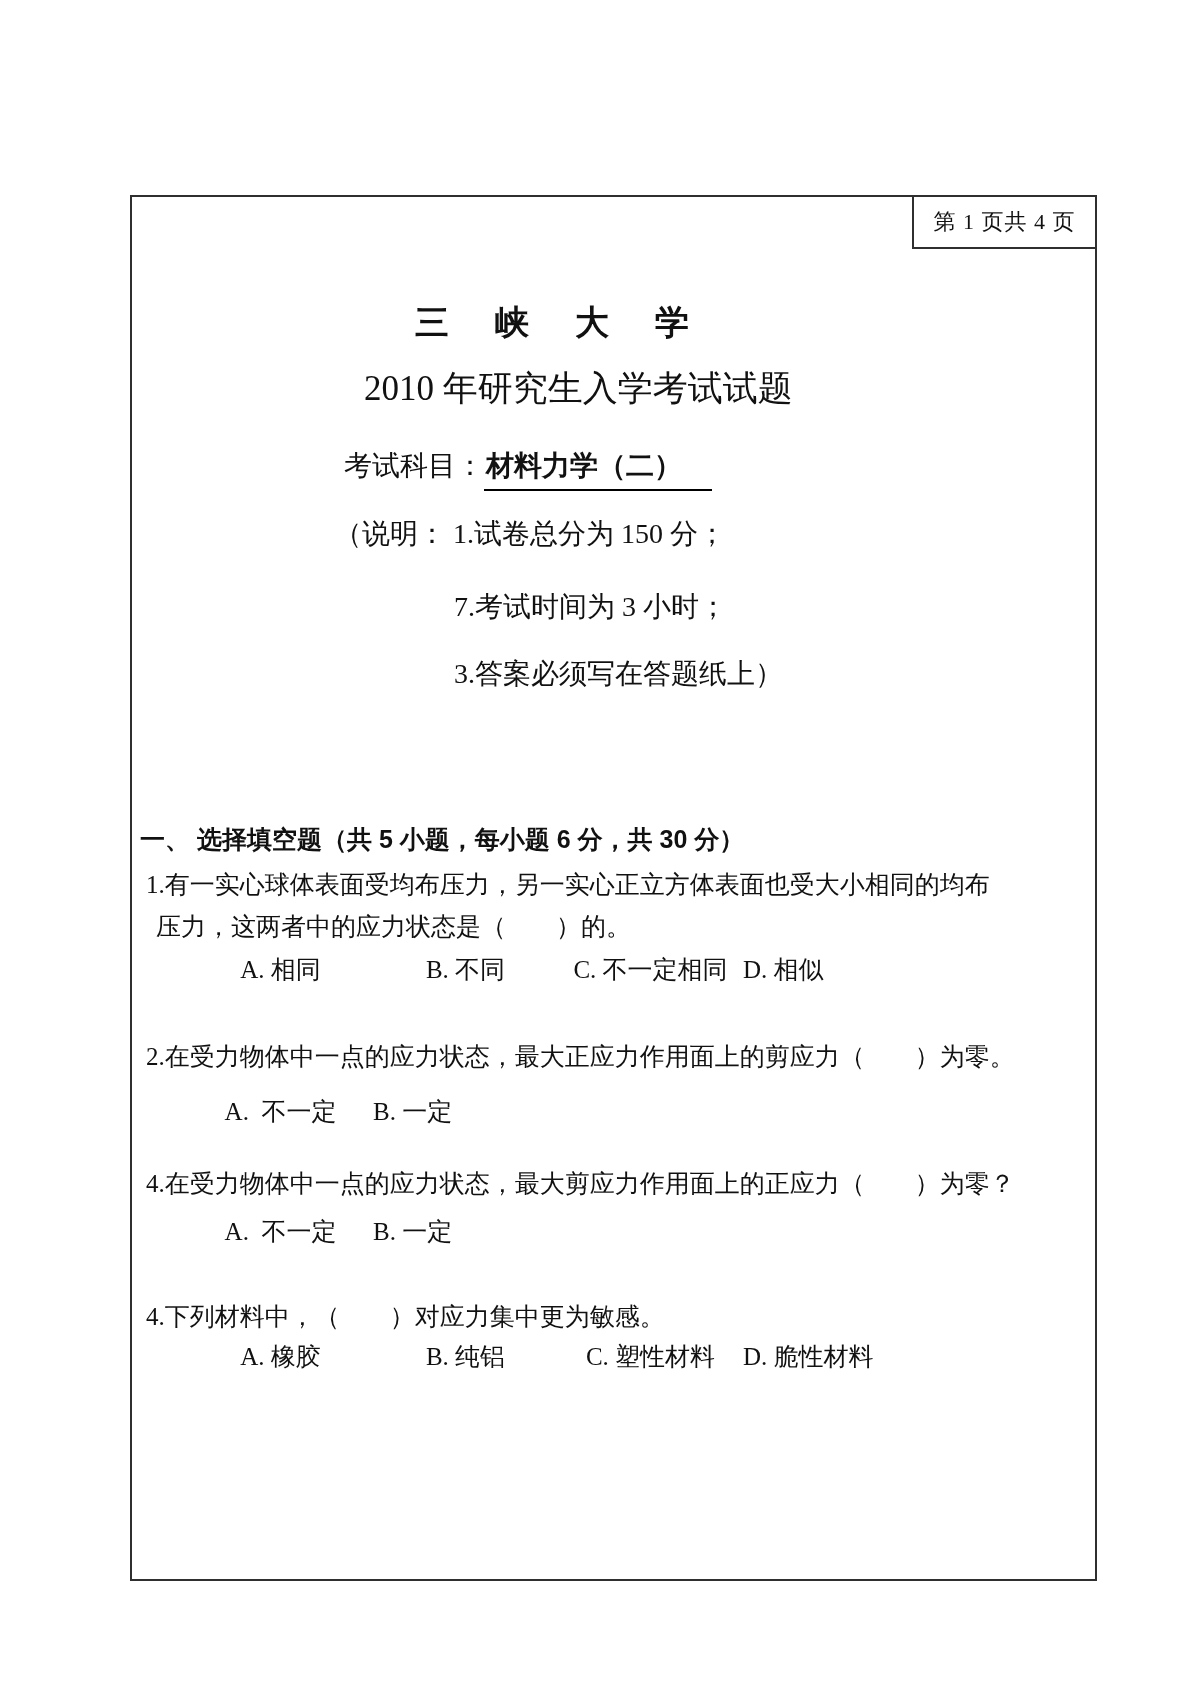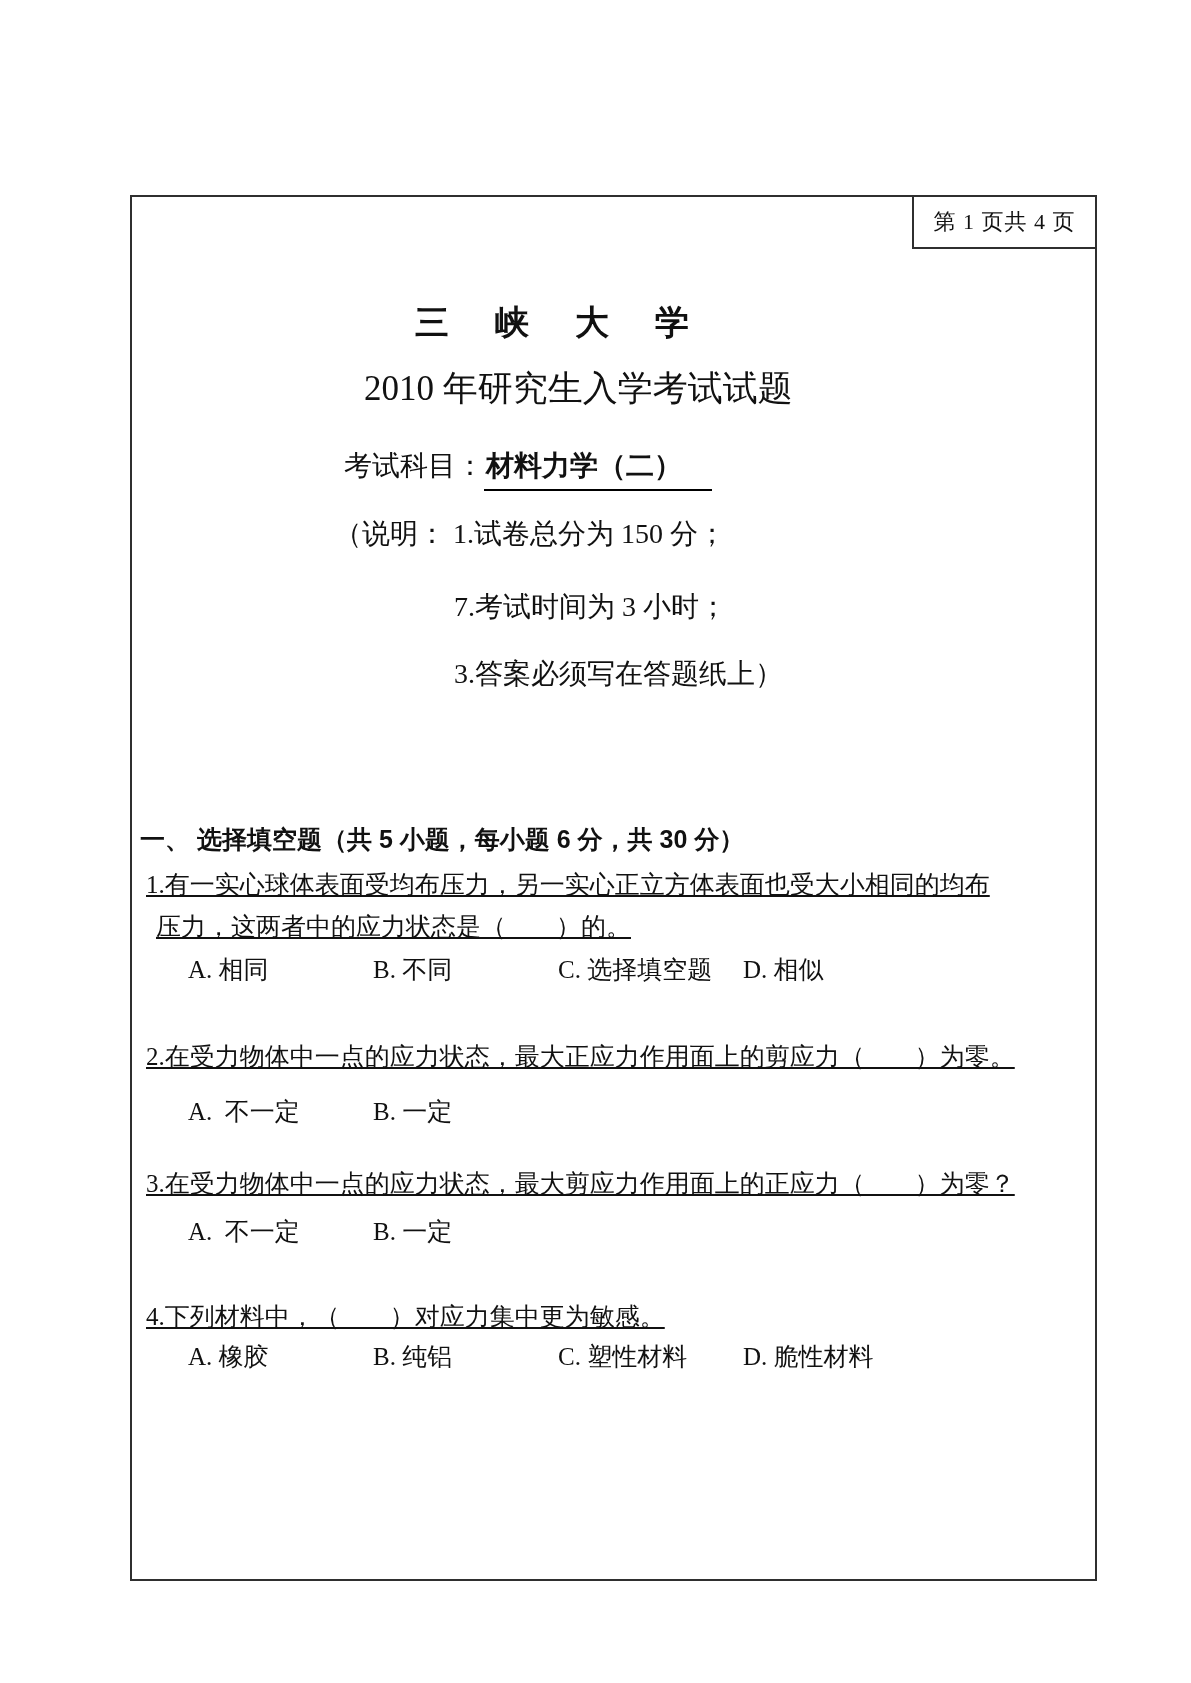--- a/index.html
+++ b/index.html
@@ -59,31 +59,32 @@
   .i1{left:202px;top:318px;}
   .i2{left:322px;top:391px;}
   .i3{left:322px;top:458px;}
   .sec-heading{
     position:absolute;left:8px;top:626px;
     font-family:"Liberation Sans","DejaVu Sans",sans-serif;
     font-weight:bold;font-size:25px;white-space:nowrap;
   }
   .qline{
     position:absolute;left:14px;
-    font-size:25px;white-space:pre;text-decoration:underline;
+    font-size:25px;white-space:pre;
   }
   .qline.indent{left:24px;}
   .opts{
     position:absolute;left:56px;
     font-size:25px;white-space:nowrap;
   }
   .opt{
     display:inline-block;
     min-width:185px;
     white-space:pre;
+    text-align:center;
   }
   .opt:last-child{min-width:0;}
 </style>
 </head>
 <body>
 
 <div class="canvas">
   <div class="page-box">
 
     <div class="pageinfo">
@@ -100,29 +101,29 @@
 
     <div class="instr i1">（说明： 1.试卷总分为 150 分；</div>
     <div class="instr i2">7.考试时间为 3 小时；</div>
     <div class="instr i3">3.答案必须写在答题纸上）</div>
 
     <div class="sec-heading">一、 选择填空题（共 5 小题，每小题 6 分，共 30 分）</div>
 
     <div class="qline" style="top:671px">1.有一实心球体表面受均布压力，另一实心正立方体表面也受大小相同的均布</div>
     <div class="qline indent" style="top:713px">压力，这两者中的应力状态是（　　）的。</div>
     <div class="opts" style="top:756px">
-      <span class="opt">A. 相同</span><span class="opt">B. 不同</span><span class="opt">C. 选择填空题</span><span class="opt">D. 相似</span>
+      <span class="opt">A. 相同</span><span class="opt">B. 不同</span><span class="opt">C. 不一定相同</span><span class="opt">D. 相似</span>
     </div>
 
     <div class="qline" style="top:843px">2.在受力物体中一点的应力状态，最大正应力作用面上的剪应力（　　）为零。</div>
     <div class="opts" style="top:898px">
       <span class="opt">A.  不一定</span><span class="opt">B. 一定</span>
     </div>
 
-    <div class="qline" style="top:970px">3.在受力物体中一点的应力状态，最大剪应力作用面上的正应力（　　）为零？</div>
+    <div class="qline" style="top:970px">4.在受力物体中一点的应力状态，最大剪应力作用面上的正应力（　　）为零？</div>
     <div class="opts" style="top:1018px">
       <span class="opt">A.  不一定</span><span class="opt">B. 一定</span>
     </div>
 
     <div class="qline" style="top:1103px">4.下列材料中，（　　）对应力集中更为敏感。</div>
     <div class="opts" style="top:1143px">
       <span class="opt">A. 橡胶</span><span class="opt">B. 纯铝</span><span class="opt">C. 塑性材料</span><span class="opt">D. 脆性材料</span>
     </div>
 
 

